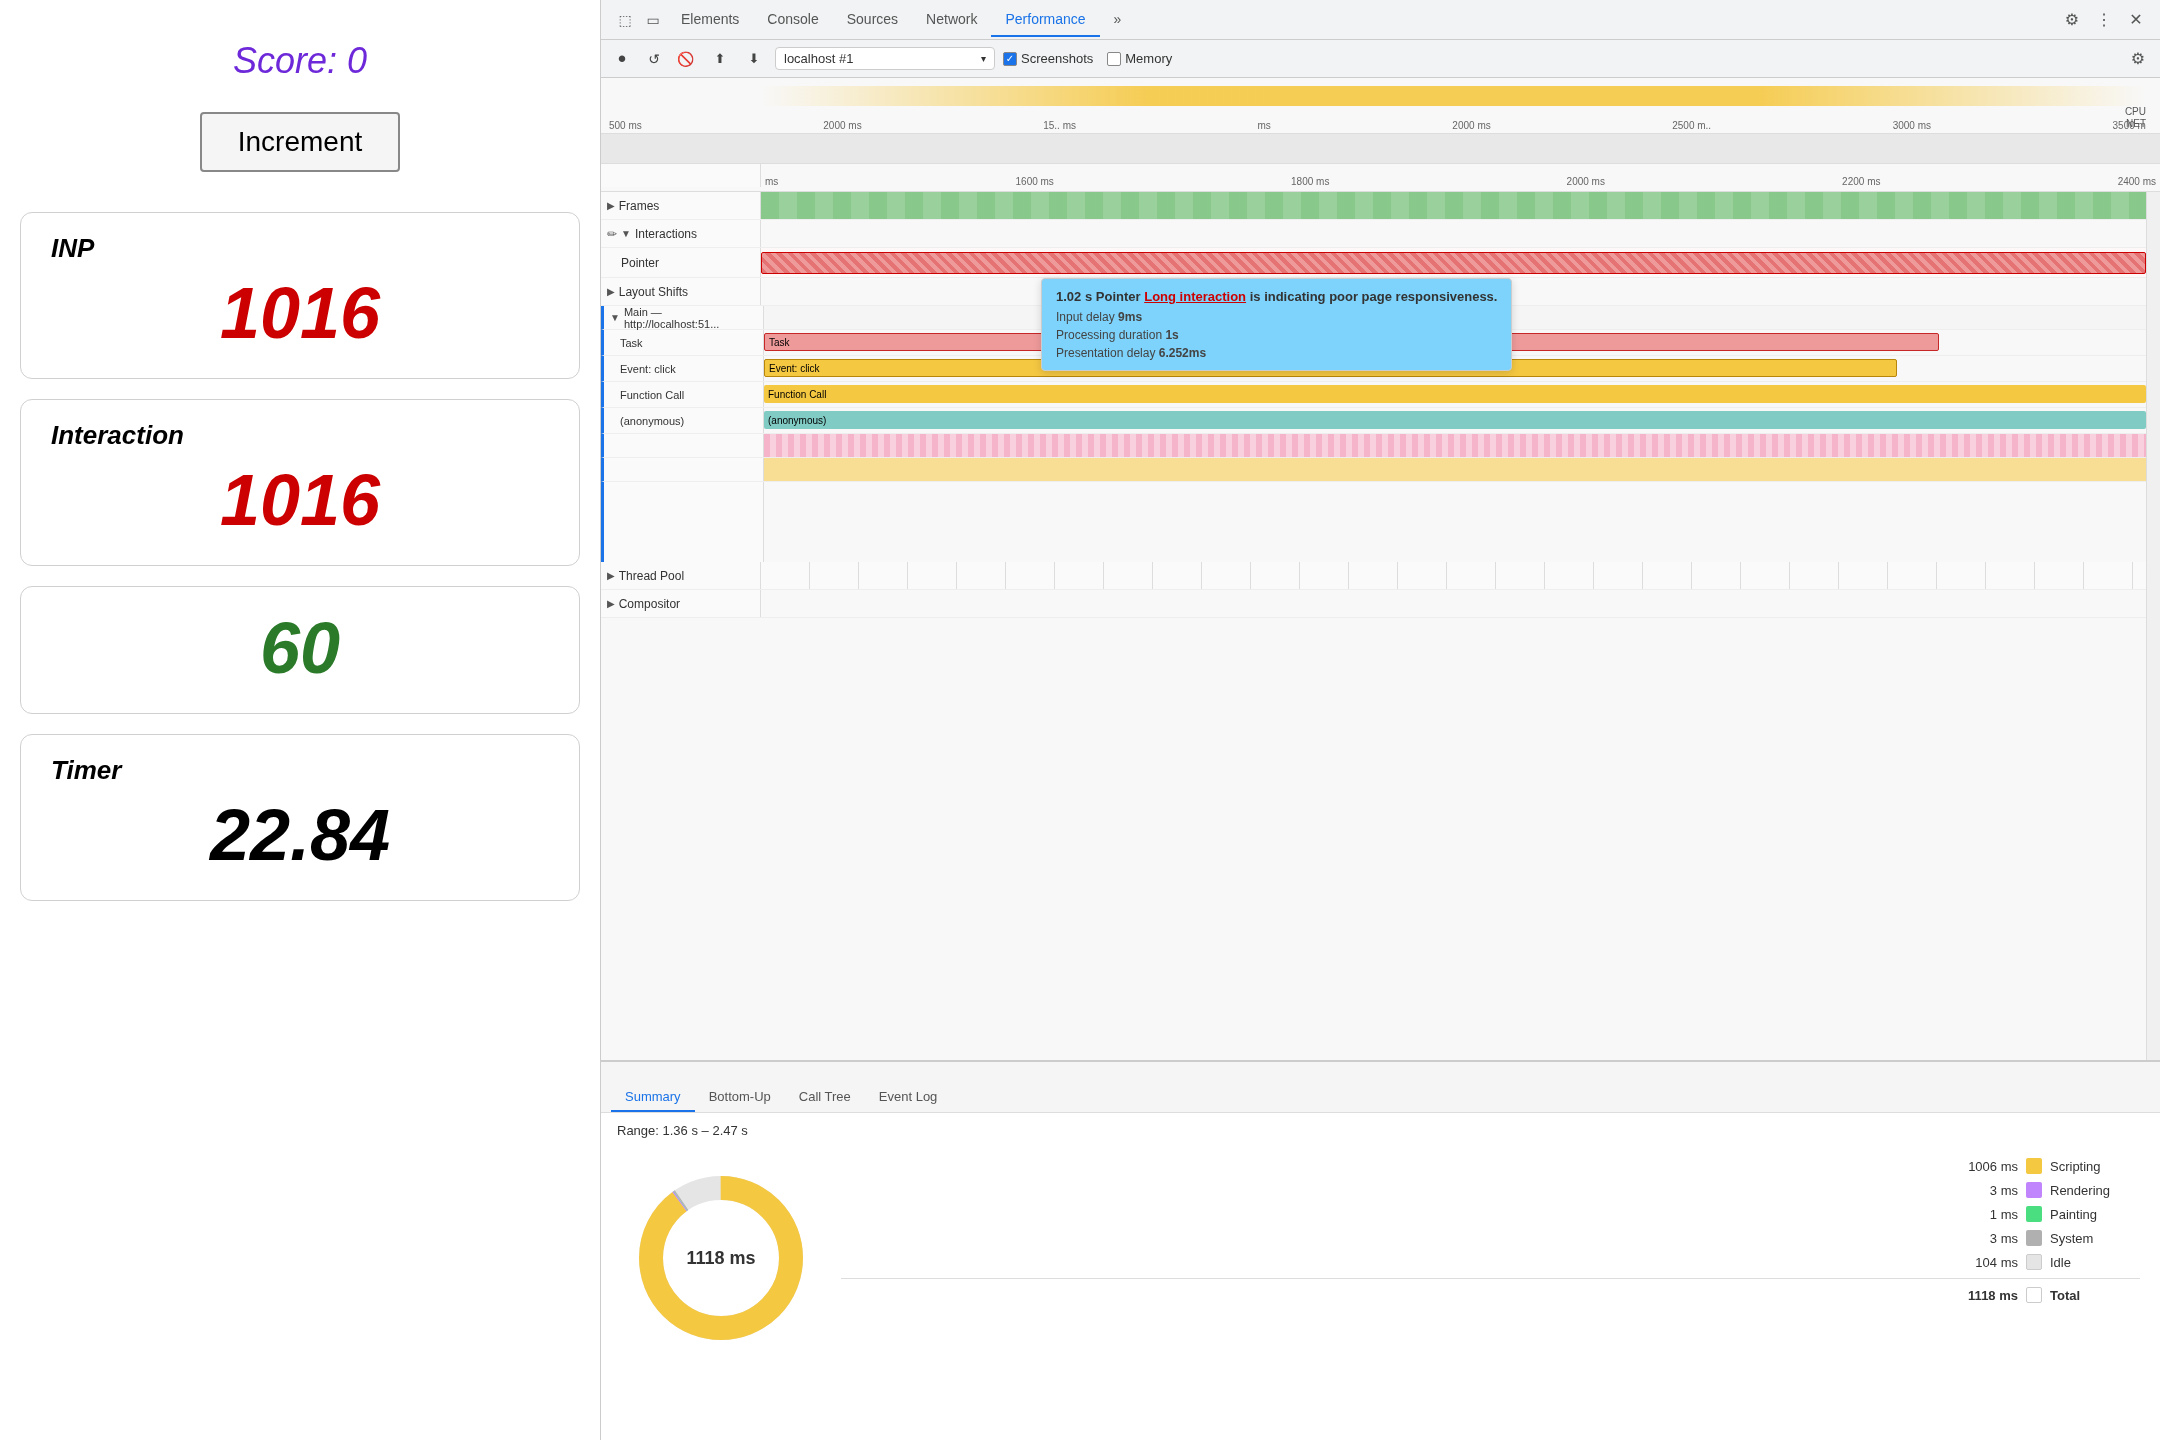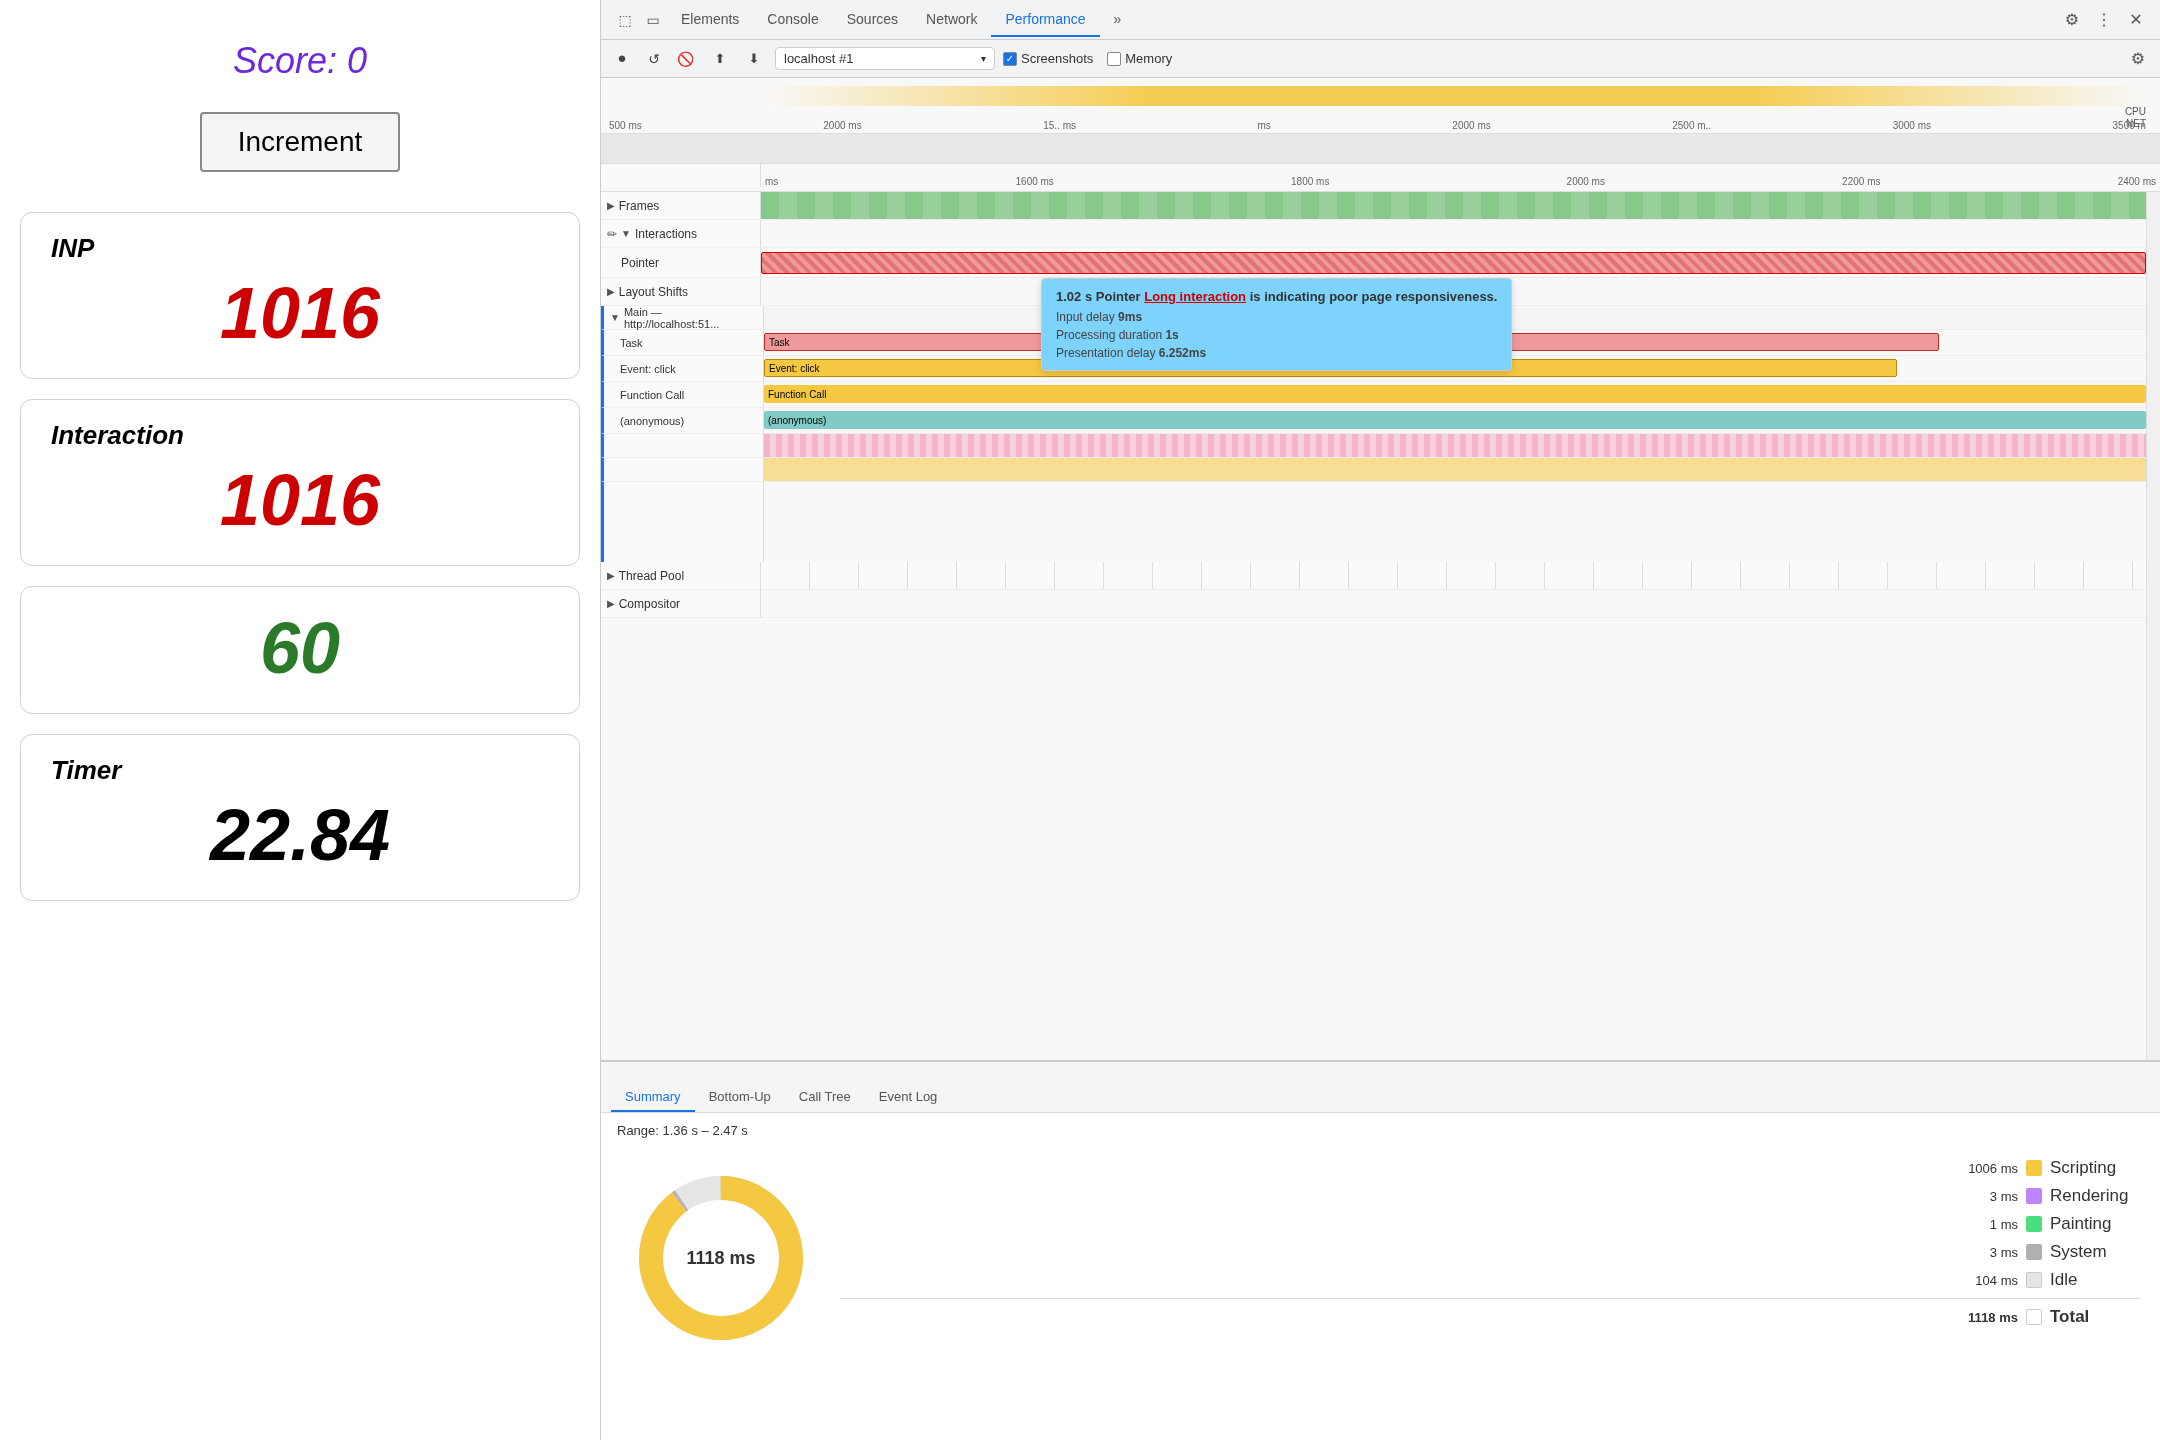--- a/index.html
+++ b/index.html
@@ -346,21 +346,21 @@
       color: #333;
     }
     .legend-color {
       width: 16px;
       height: 16px;
       border-radius: 2px;
       flex-shrink: 0;
     }
     .legend-text {
       min-width: 90px;
-      font-size: 17px;
+      font-size: 13px;
     }
 
     .chevron {
       font-size: 10px;
       color: #555;
     }
     .pencil-icon {
       font-size: 12px;
       color: #555;
     }

